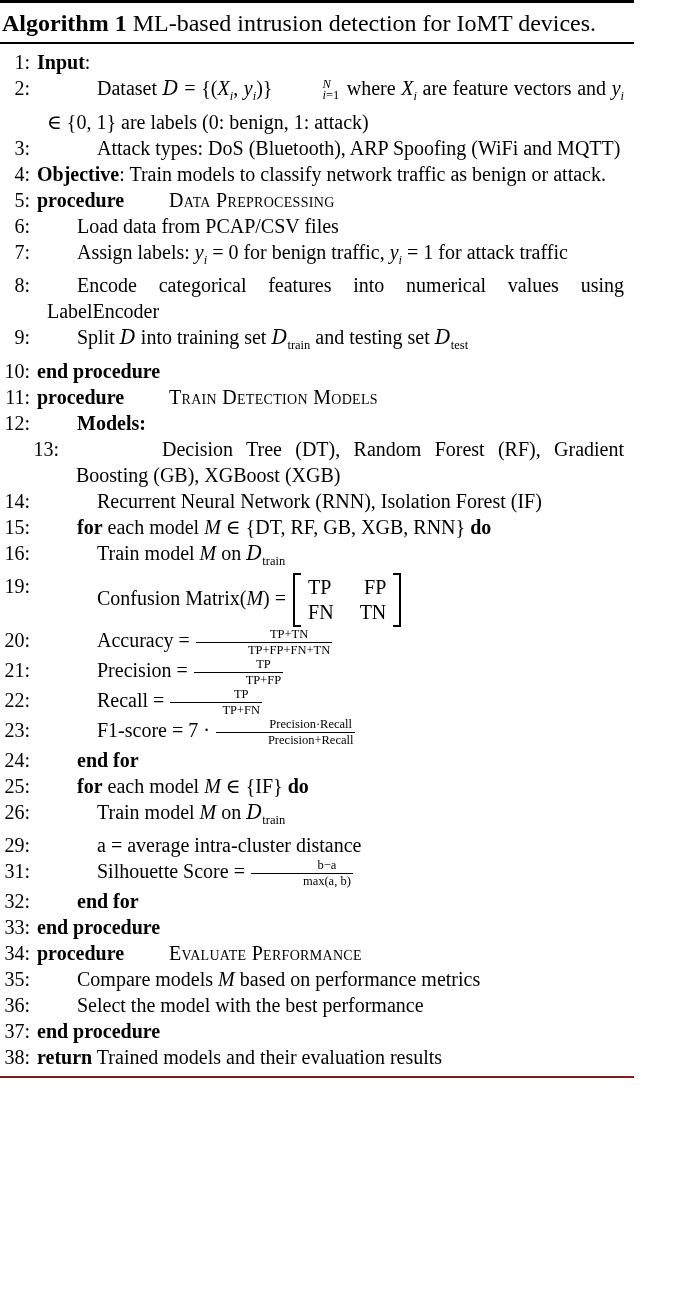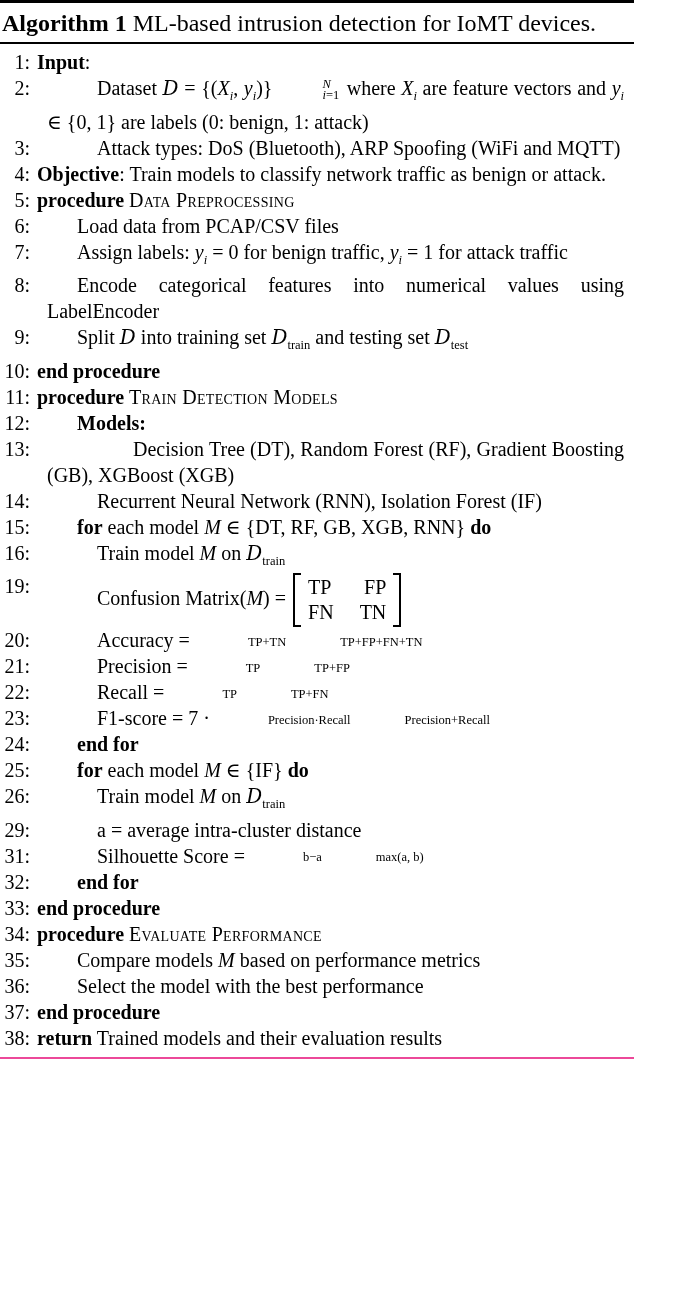--- a/index.html
+++ b/index.html
@@ -1,35 +1,35 @@
 <!DOCTYPE html>
 <html><head>
 <meta charset="utf-8">
 <style>
   html,body{margin:0;padding:0;background:#ffffff;}
   .page{width:682px;background:#ffffff;color:#000000;
         font-family:"Liberation Serif","DejaVu Serif",serif;}
-  .algo{width:634px;border-bottom:2px solid #ec4899;}
+  .algo{width:634px;border-bottom:2px solid #7f1d1d;}
   .caption{border-top:3px solid #000;border-bottom:2px solid #000;
            font-size:24px;line-height:30px;padding:5px 2px 4px 2px;white-space:nowrap;}
   .body{font-size:20px;line-height:26px;padding:5px 10px 6px 0;}
   .line{position:relative;padding-left:47px;text-align:justify;}
   .ind0{text-indent:-10px;}
   .ind1{text-indent:30px;}
   .ind2{text-indent:50px;}
-  .ind3{text-indent:86px;}
+  .ind3{text-indent:86px;margin-left:29px;}
   .num{position:absolute;left:0;top:0;width:30px;text-align:right;text-indent:0;}
   .bf{font-weight:bold;}
   .it{font-style:italic;}
-  .sc{font-variant:small-caps;letter-spacing:0.3px;}
+  .sc{font-variant:small-caps;letter-spacing:0.3px;margin-left:40px;}
   .cal{font-style:italic;font-family:"DejaVu Serif",serif;}
   .sub{font-size:12.5px;vertical-align:-4.5px;letter-spacing:0;}
   .stack{display:inline-flex;flex-direction:column;align-items:flex-start;
          font-size:12.5px;line-height:11px;vertical-align:middle;margin-right:2px;}
-  .frac{display:inline-flex;flex-direction:row;align-items:center;
+  .frac{display:inline-flex;flex-direction:column;align-items:center;
         font-size:12.5px;line-height:13px;vertical-align:middle;margin:0 1px;}
   .fnum,.fden{display:block;padding:0 2px;white-space:nowrap;}
   .fbar{display:block;align-self:stretch;height:0;border-top:1.5px solid #000;margin:1px 0;}
   .matwrap{display:inline-flex;align-items:stretch;vertical-align:middle;margin-left:2px;}
   .brl{width:6px;border:2.2px solid #000;border-right:0;}
   .brr{width:6px;border:2.2px solid #000;border-left:0;}
   .mtab{display:inline-flex;flex-direction:column;padding:2px 7px;text-indent:0;}
   .mrow{display:flex;justify-content:space-between;gap:26px;line-height:25px;}
   .mcell{display:inline-block;}
 </style>

